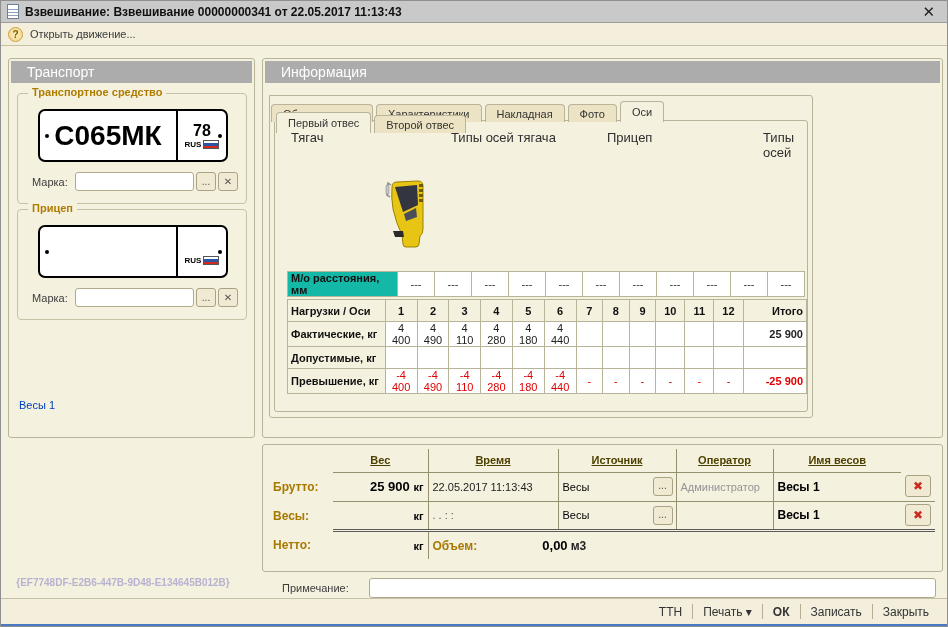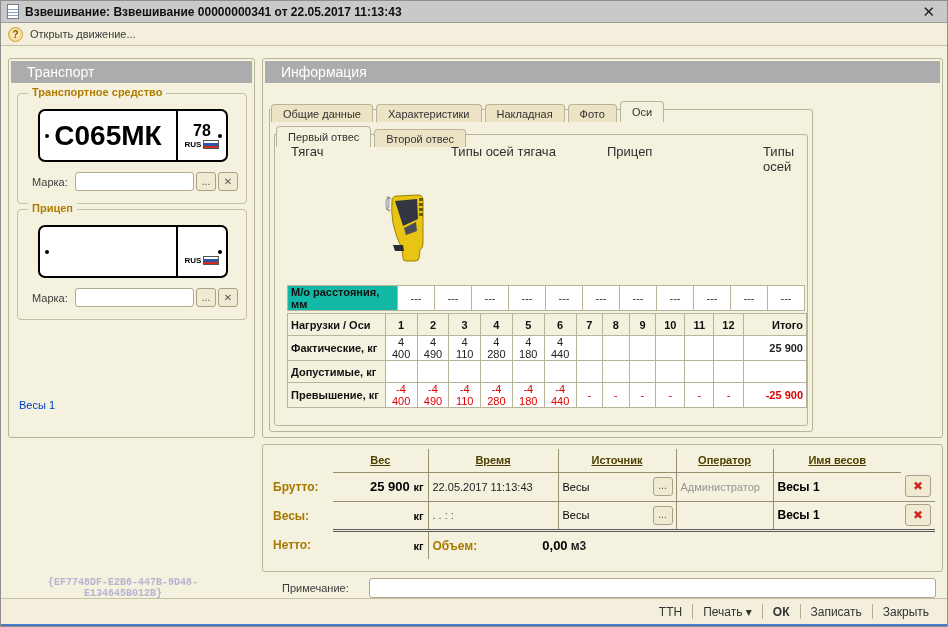--- a/index.html
+++ b/index.html
@@ -40,21 +40,21 @@
   .mini{height:19px;width:20px;background:#f0ead2;border:1px solid #a9a286;border-radius:3px;font-size:10px;color:#555;text-align:center;line-height:16px;cursor:pointer;}
   .scales-link{position:absolute;left:10px;top:340px;font-size:11px;color:#0040c0;cursor:pointer;}
 
   
   #info{left:261px;top:57px;width:681px;height:380px;}
   .tabs{position:absolute;display:flex;gap:3px;align-items:flex-end;height:21px;z-index:2;margin-top:12px;}
   .tab{background:#ebe3c3;border:1px solid #b8b49a;border-bottom:none;border-radius:4px 4px 0 0;padding:0 11px;font-size:11px;color:#333;height:18px;line-height:18px;cursor:pointer;}
   .tab.active{background:#f5f1df;height:21px;line-height:21px;z-index:3;}
   #main-tabs{left:8px;top:30px;}
   .tabbox{position:absolute;border:1px solid #b8b49a;border-radius:0 3px 3px 3px;background:#f5f1df;}
-  #osi-box{left:6px;top:50px;width:544px;height:323px;padding-left:18px;}
+  #osi-box{left:6px;top:36px;width:544px;height:323px;padding-left:18px;}
   #inner-tabs{left:6px;top:4px;}
   #inner-box{position:absolute;left:4px;top:24px;right:4px;bottom:5px;border:1px solid #b8b49a;border-radius:0 3px 3px 3px;}
   .axes-label{position:absolute;top:9px;font-size:13px;color:#2e2e2e;}
   #truck-img{position:absolute;left:104px;top:58px;width:48px;height:70px;}
 
   table{border-collapse:collapse;}
   .axtable{position:absolute;left:12px;background:#f5f1df;}
   #dist-table{top:150px;}
   #axle-table{top:178px;}
   .axtable td{border:1px solid #b8b49a;height:22px;font-size:11px;padding:0 3px;}
@@ -84,21 +84,21 @@
   .srccell .mini{position:absolute;right:3px;top:4px;}
   .grayop{color:#949494;padding-left:4px;}
   .scale-name{font-weight:bold;font-size:12px;padding-left:16px;color:#000;}
   .delbtn{width:26px;height:22px;background:#f0ead2;border:1px solid #a9a286;border-radius:3px;color:#cc2a1e;font-weight:bold;font-size:12px;cursor:pointer;line-height:18px;}
   .volcell{padding-left:28px;}
   .vollbl{color:#a87900;font-weight:bold;font-size:12px;}
   .volval{font-weight:bold;font-size:13px;margin-left:62px;color:#000;}
   .volunit{font-size:12px;color:#222;font-weight:bold;}
 
   
-  .guid{position:absolute;left:8px;top:576px;width:228px;text-align:center;font-size:10px;font-weight:bold;color:#b7b2d2;border-bottom:1px solid #908ba9;padding-bottom:12px;letter-spacing:0;font-family:Liberation Mono, monospace;}
+  .guid{position:absolute;left:8px;top:576px;width:228px;text-align:center;font-size:10px;font-weight:bold;color:#b7b2d2;border-bottom:1px solid #908ba9;padding-bottom:12px;letter-spacing:0;}
   .note-lbl{position:absolute;left:281px;top:581px;font-size:11px;color:#3c3c3c;}
   .note-input{position:absolute;left:368px;top:577px;width:567px;height:20px;background:#fff;border:1px solid #b0ab8e;border-radius:3px;}
 
   .btnbar{position:absolute;left:0;top:597px;width:100%;height:26px;background:#f3efdc;border-top:1px solid #c6c1a6;display:flex;justify-content:flex-end;align-items:center;padding:0 8px;}
   .bbtn{font-size:12px;color:#333;padding:2px 10px;cursor:pointer;white-space:nowrap;}
   .bbtn.ok{font-weight:bold;}
   .bsep{width:1px;height:15px;background:#b4af93;}
   .bluebar{position:absolute;left:0;top:623px;width:100%;height:4px;background:#4a79c4;}
 </style>
 </head>

